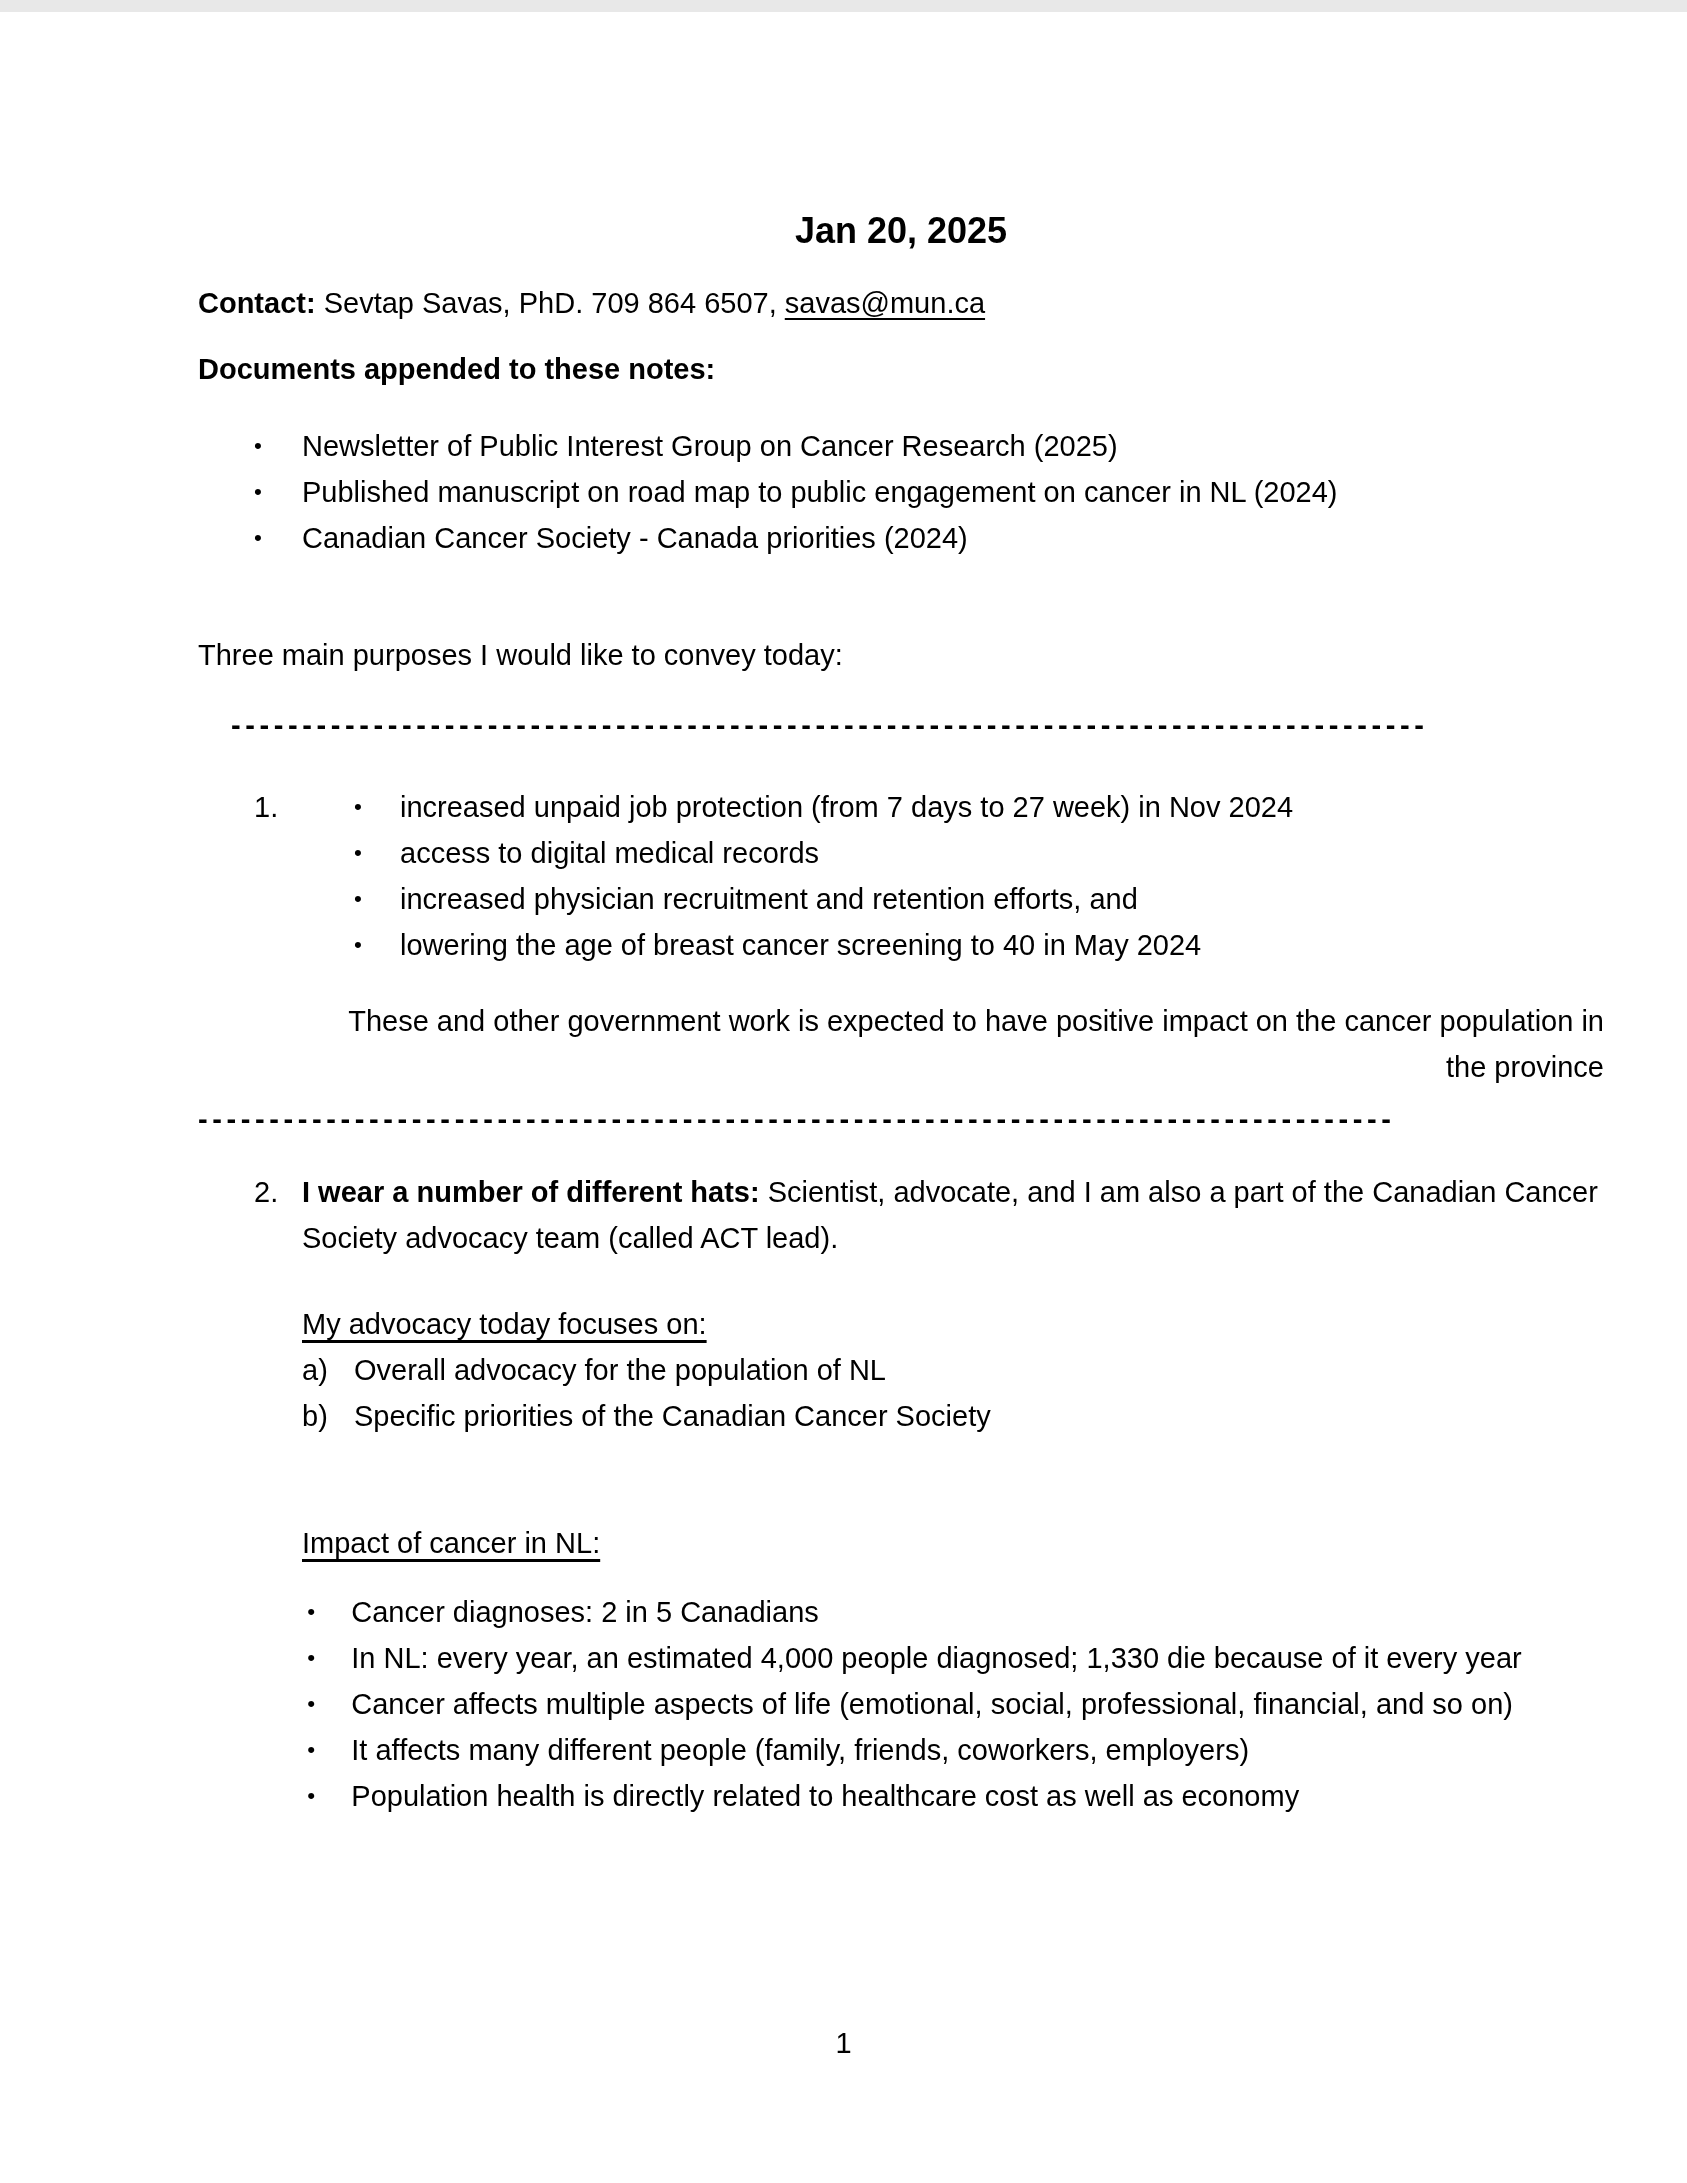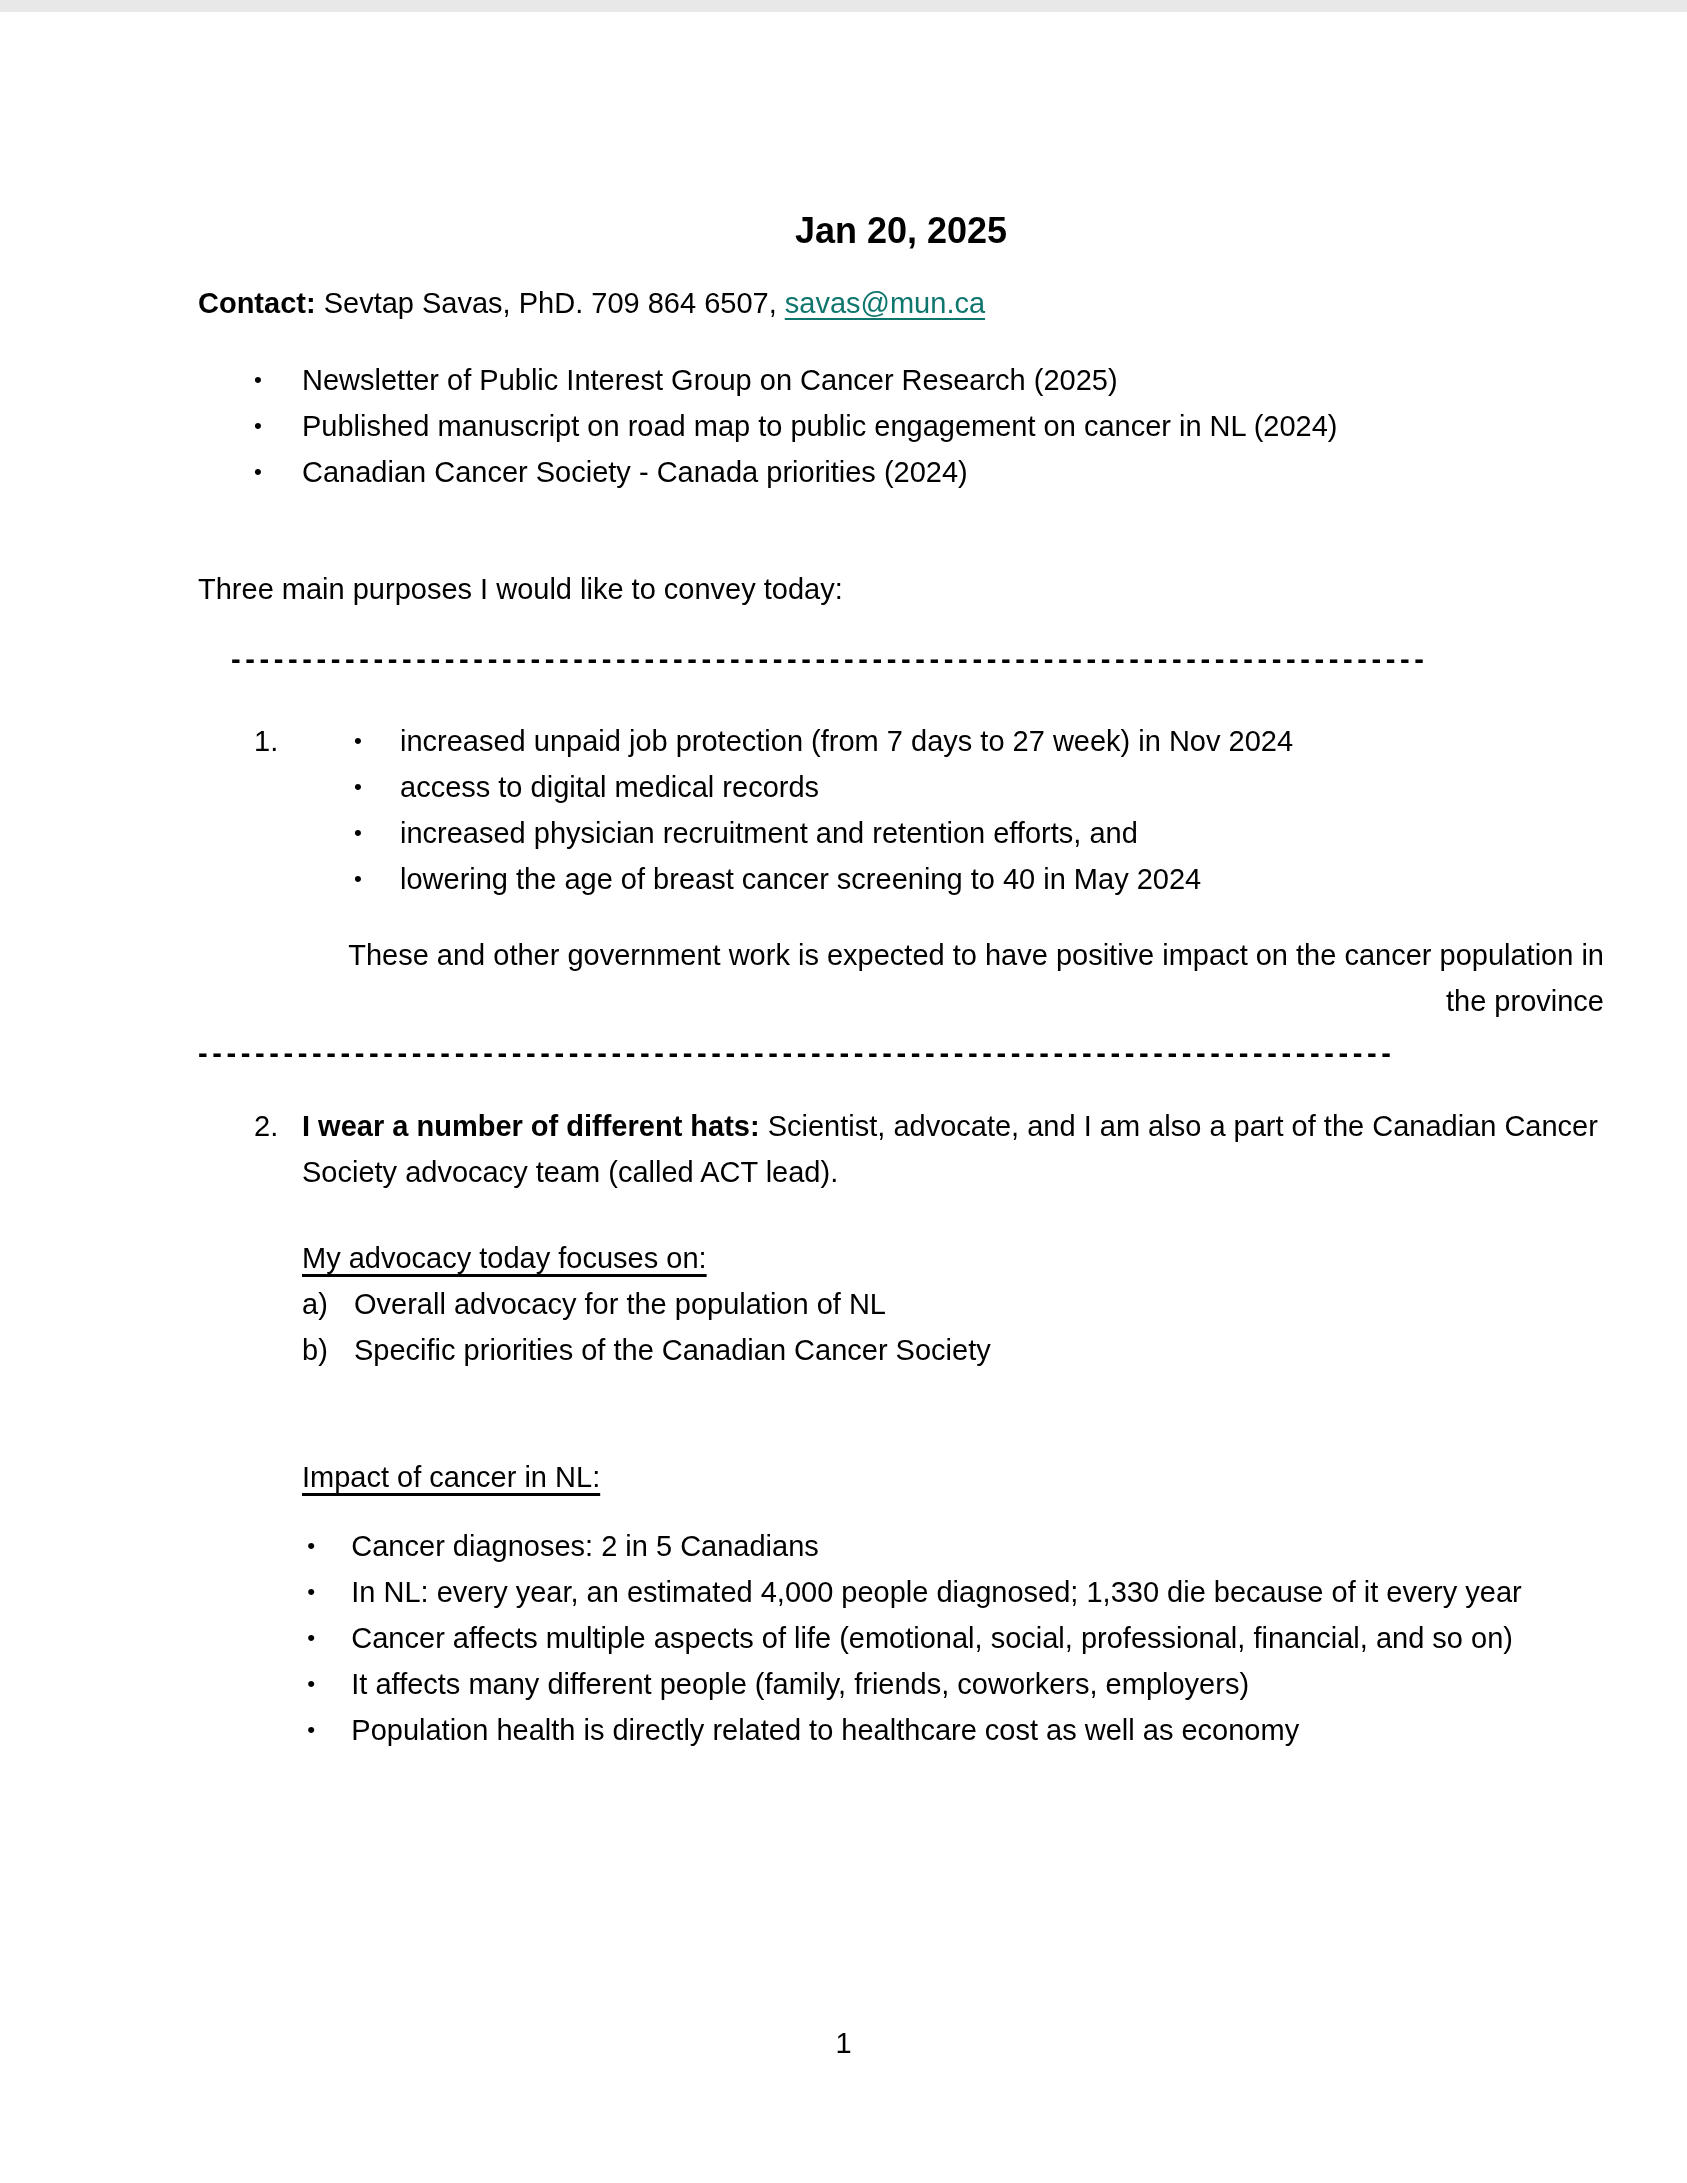--- a/index.html
+++ b/index.html
@@ -7,21 +7,21 @@
   .page{
     width:1687px;height:2183px;margin:12px auto;background:#ffffff;color:#000000;
     font-family:"Liberation Sans","DejaVu Sans",sans-serif;
     font-size:29px;line-height:46px;
     padding:195px 83px 0 198px;position:relative;overflow:hidden;
   }
   p{margin:0;}
   .b{font-weight:700;text-align:center;}
   .title{font-size:36px;font-weight:700;text-align:center;line-height:48px;}
   .contact{margin-top:24.5px;}
-  .link{color:#0f766e;text-decoration:underline;text-underline-offset:4.6px;text-decoration-thickness:2px;cursor:pointer;}
+  .link{color:#000000;text-decoration:underline;text-underline-offset:4.6px;text-decoration-thickness:2px;cursor:pointer;}
   .docs-head{margin-top:20px;font-weight:700;}
   .row{display:flex;align-items:flex-start;}
   .marker{flex:0 0 auto;}
   .cell{flex:1 1 auto;min-width:0;}
   .bullet{font-size:22.5px;}
   .docs-list{margin-top:31px;}
   .docs-list .marker{margin-left:56px;width:48px;}
   .intro{margin-top:71px;}
   .sep{font-weight:700;letter-spacing:4.6px;white-space:nowrap;overflow:hidden;width:1223px;line-height:46px;}
   .sep1{margin-top:24px;margin-left:33px;}
@@ -41,20 +41,21 @@
 </style>
 </head>
 <body>
 
 <div class="page">
 
   <div class="title">Jan 20, 2025</div>
 
   <p class="contact"><span class="b">Contact:</span><span> Sevtap Savas, PhD. 709 864 6507, </span><a class="link">savas@mun.ca</a></p>
 
+  <p class="docs-head">Documents appended to these notes:</p>
 
   <div class="docs-list">
     <div class="row">
       <span class="marker bullet">•</span>
       <div class="cell">Newsletter of Public Interest Group on Cancer Research (2025)</div>
     </div>
     <div class="row">
       <span class="marker bullet">•</span>
       <div class="cell">Published manuscript on road map to public engagement on cancer in NL (2024)</div>
     </div>

